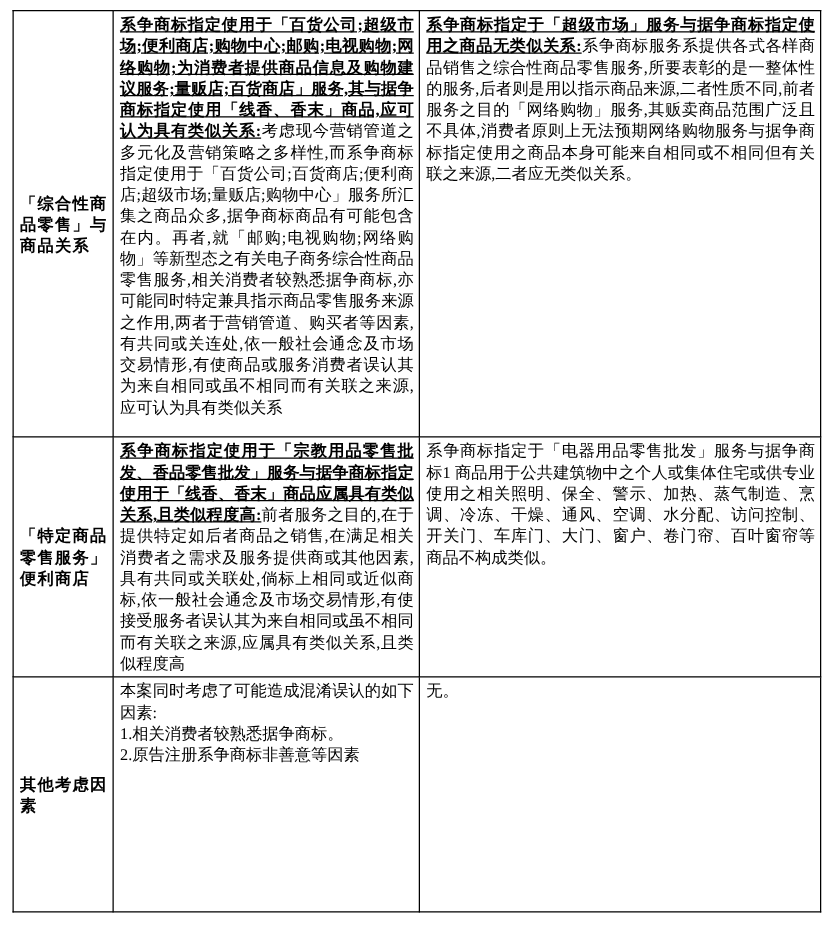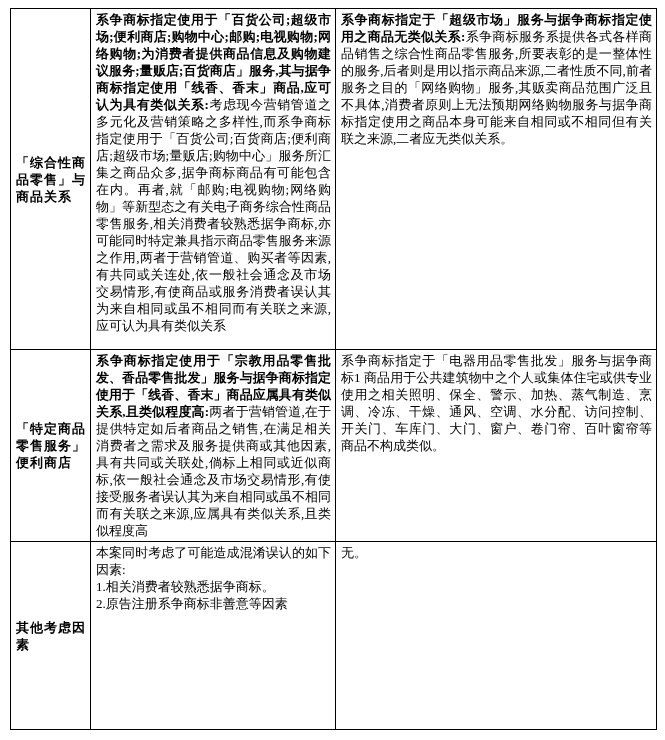--- a/index.html
+++ b/index.html
@@ -34,20 +34,21 @@
     vertical-align: middle;
     font-weight: bold;
     padding: 2px 4px 2px 6px;
     letter-spacing: 1px;
   }
   td.claim-cell, td.finding-cell {
     vertical-align: top;
   }
   .bold-lead {
     font-weight: bold;
+    text-decoration: underline;
   }
   .preline {
     white-space: pre-line;
   }
   tr.row-1 { height: 341px; }
   tr.row-2 { height: 188px; }
   tr.row-3 { height: 188px; }
 </style>
 </head>
 <body>
@@ -68,21 +69,21 @@
       </td>
       <td class="finding-cell">
         <span class="bold-lead">系争商标指定于「超级市场」服务与据争商标指定使用之商品无类似关系:</span><span>系争商标服务系提供各式各样商品销售之综合性商品零售服务,所要表彰的是一整体性的服务,后者则是用以指示商品来源,二者性质不同,前者服务之目的「网络购物」服务,其贩卖商品范围广泛且不具体,消费者原则上无法预期网络购物服务与据争商标指定使用之商品本身可能来自相同或不相同但有关联之来源,二者应无类似关系。</span>
       </td>
     </tr>
     <tr class="row-2">
       <td class="label-cell">
         <span>「特定商品零售服务」便利商店</span>
       </td>
       <td class="claim-cell">
-        <span class="bold-lead">系争商标指定使用于「宗教用品零售批发、香品零售批发」服务与据争商标指定使用于「线香、香末」商品应属具有类似关系,且类似程度高:</span><span>两者于营销管道,在于提供特定如后者商品之销售,在满足相关消费者之需求及服务提供商或其他因素,具有共同或关联处,倘标上相同或近似商标,依一般社会通念及市场交易情形,有使接受服务者误认其为来自相同或虽不相同而有关联之来源,应属具有类似关系,且类似程度高</span>
+        <span class="bold-lead">系争商标指定使用于「宗教用品零售批发、香品零售批发」服务与据争商标指定使用于「线香、香末」商品应属具有类似关系,且类似程度高:</span><span>前者服务之目的,在于提供特定如后者商品之销售,在满足相关消费者之需求及服务提供商或其他因素,具有共同或关联处,倘标上相同或近似商标,依一般社会通念及市场交易情形,有使接受服务者误认其为来自相同或虽不相同而有关联之来源,应属具有类似关系,且类似程度高</span>
       </td>
       <td class="finding-cell">
         <span>系争商标指定于「电器用品零售批发」服务与据争商标1 商品用于公共建筑物中之个人或集体住宅或供专业使用之相关照明、保全、警示、加热、蒸气制造、烹调、冷冻、干燥、通风、空调、水分配、访问控制、开关门、车库门、大门、窗户、卷门帘、百叶窗帘等商品不构成类似。</span>
       </td>
     </tr>
     <tr class="row-3">
       <td class="label-cell">
         <span>其他考虑因素</span>
       </td>
       <td class="claim-cell">

